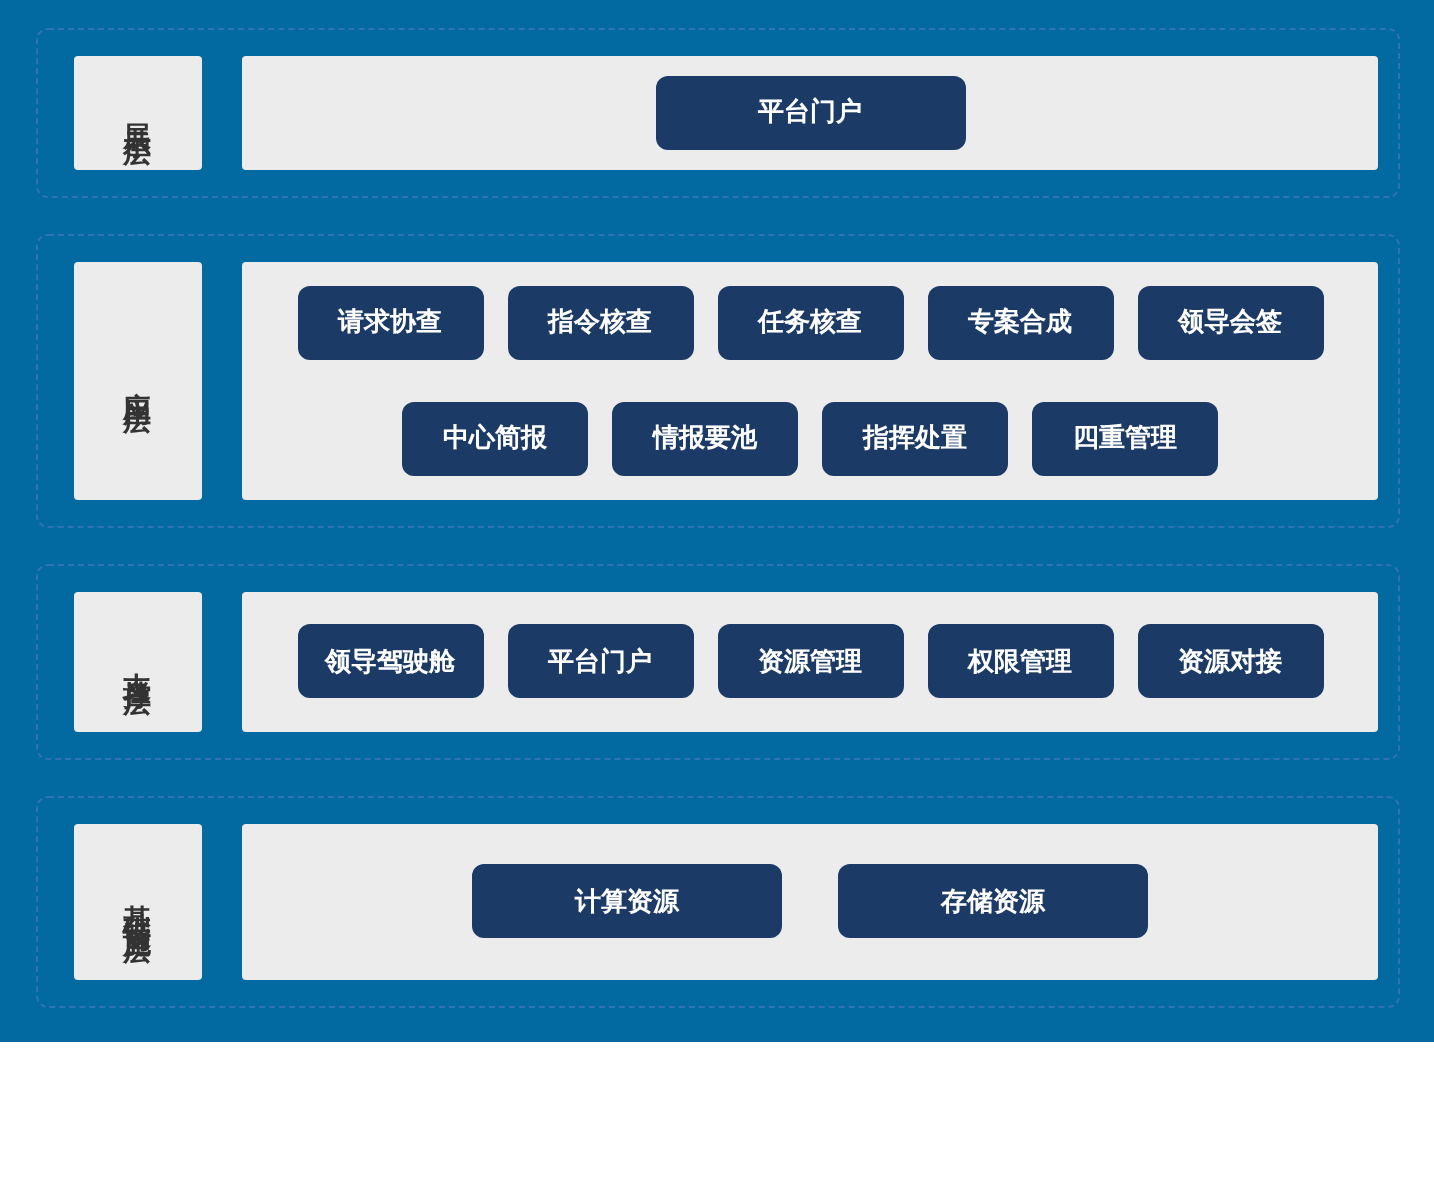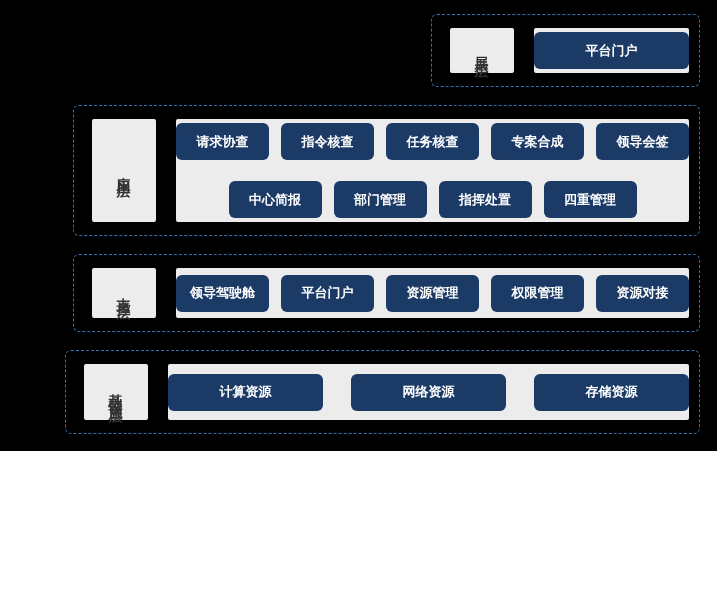--- a/index.html
+++ b/index.html
@@ -4,28 +4,27 @@
 <style>
   html, body {
     margin: 0;
     padding: 0;
     background: #ffffff;
     font-family: "Liberation Sans", "DejaVu Sans", sans-serif;
   }
   .canvas {
     position: relative;
     width: 717px;
-    height: 451px;
-    background: #000000;
+    height: 521px;
+    background: #0369a1;
     box-sizing: border-box;
     padding: 14px 17px 17px 18px;
     display: flex;
     flex-direction: column;
     gap: 18px;
-    align-items: flex-end;
   }
   .layer {
     box-sizing: border-box;
     border: 1px dashed #2e74b5;
     border-radius: 6px;
     display: flex;
     align-items: stretch;
     gap: 20px;
     padding: 13px 10px 13px 18px;
   }
@@ -112,21 +111,21 @@
     <div class="layer-content">
       <div class="btn-row row-gap-sm">
         <button class="btn btn-sm">请求协查</button>
         <button class="btn btn-sm">指令核查</button>
         <button class="btn btn-sm">任务核查</button>
         <button class="btn btn-sm">专案合成</button>
         <button class="btn btn-sm">领导会签</button>
       </div>
       <div class="btn-row row-gap-sm">
         <button class="btn btn-sm">中心简报</button>
-        <button class="btn btn-sm">部门管理</button>
+        <button class="btn btn-sm">情报要池</button>
         <button class="btn btn-sm">指挥处置</button>
         <button class="btn btn-sm">四重管理</button>
       </div>
     </div>
   </div>
 
   <div class="layer layer-3">
     <div class="layer-label">
       <span>支撑层</span>
     </div>
@@ -141,19 +140,18 @@
     </div>
   </div>
 
   <div class="layer layer-4">
     <div class="layer-label">
       <span>基础设施层</span>
     </div>
     <div class="layer-content">
       <div class="btn-row row-gap-md">
         <button class="btn btn-lg">计算资源</button>
-        <button class="btn btn-lg">网络资源</button>
         <button class="btn btn-lg">存储资源</button>
       </div>
     </div>
   </div>
 
 </div>
 
 </body></html>

